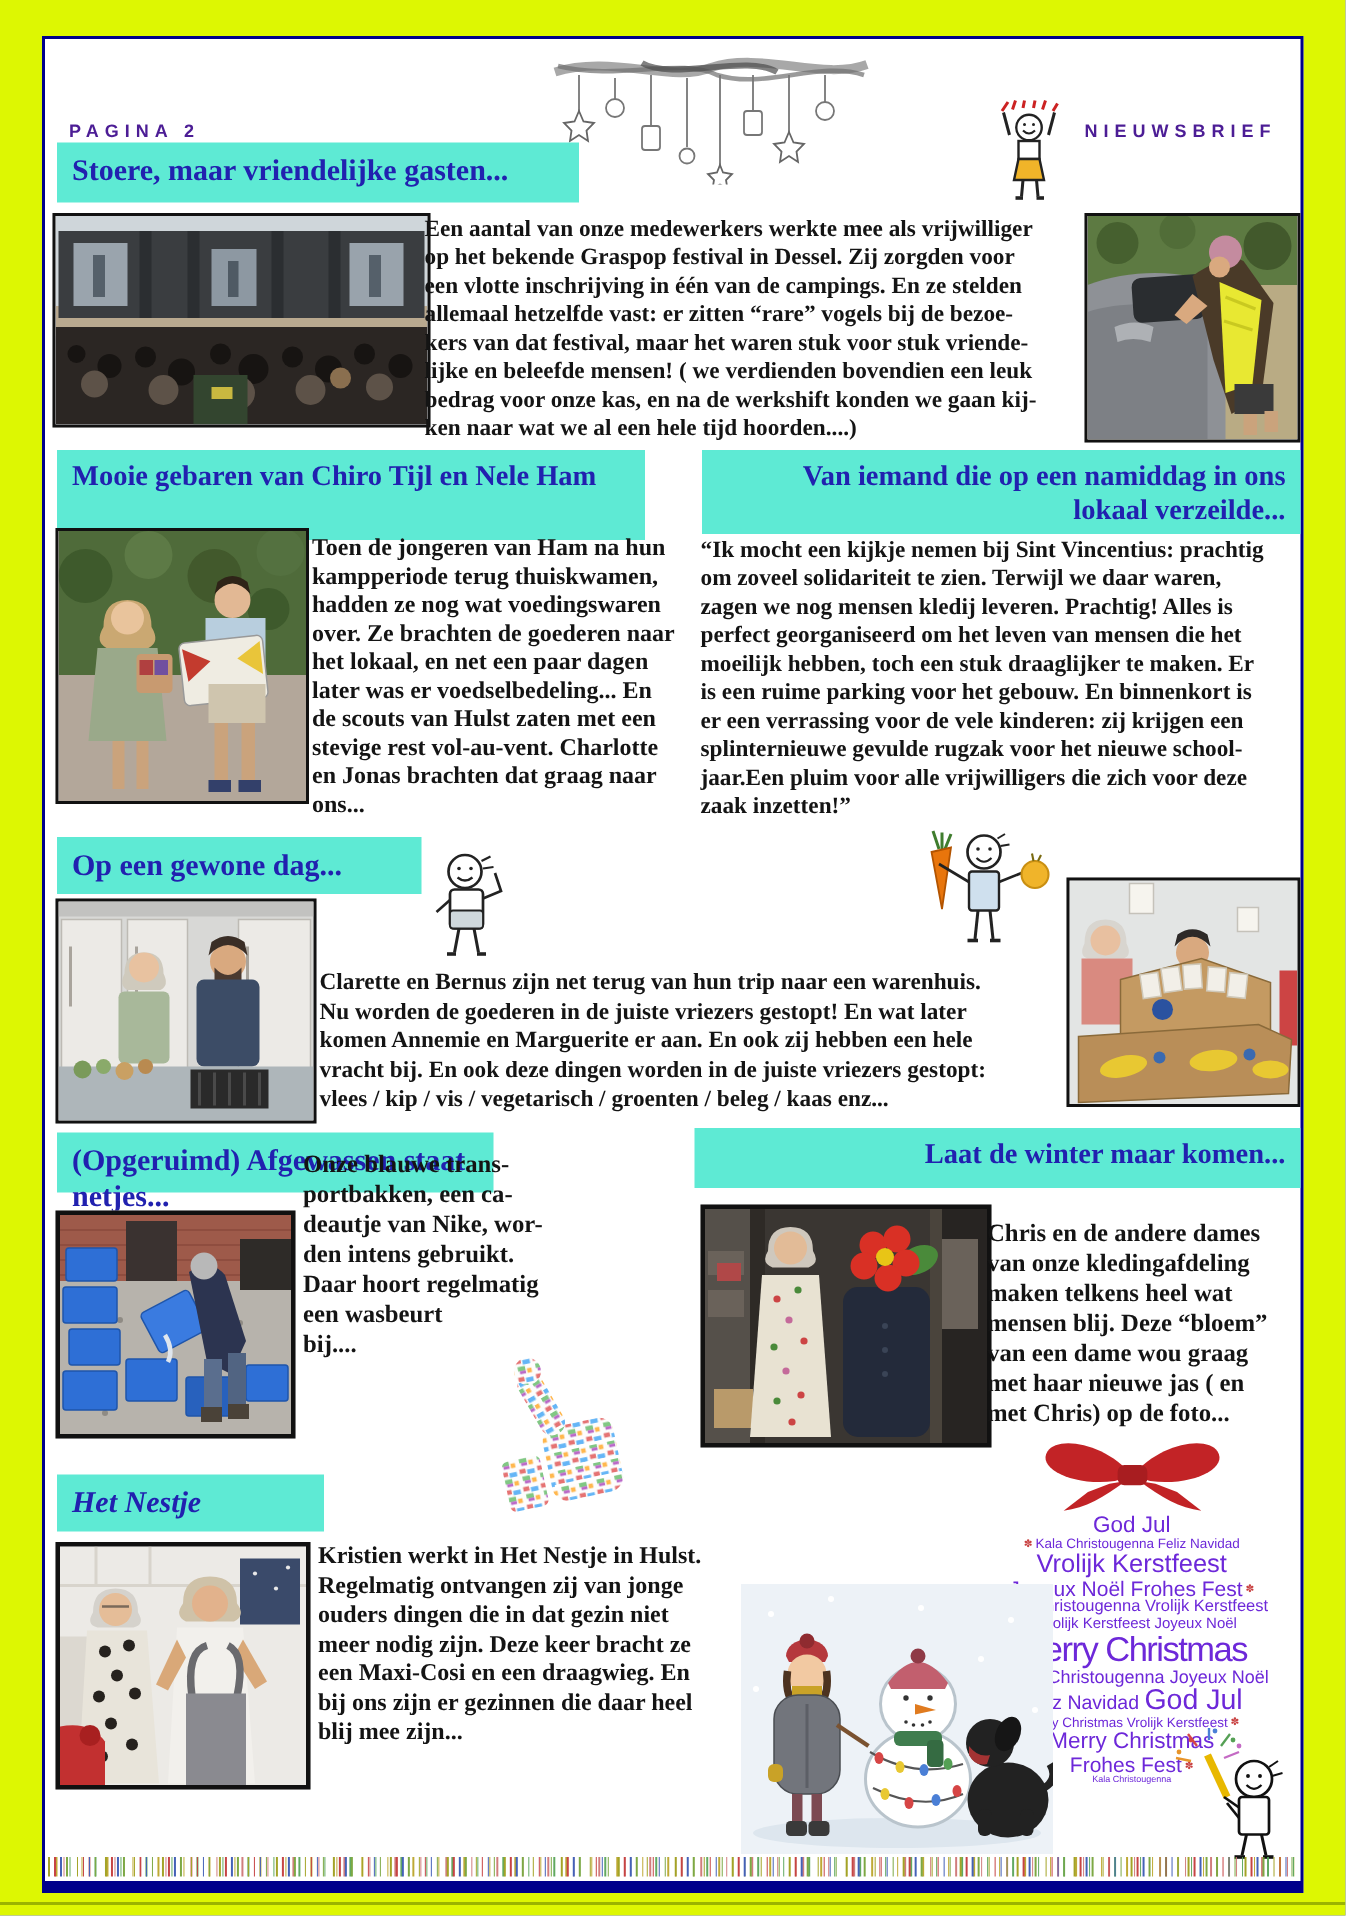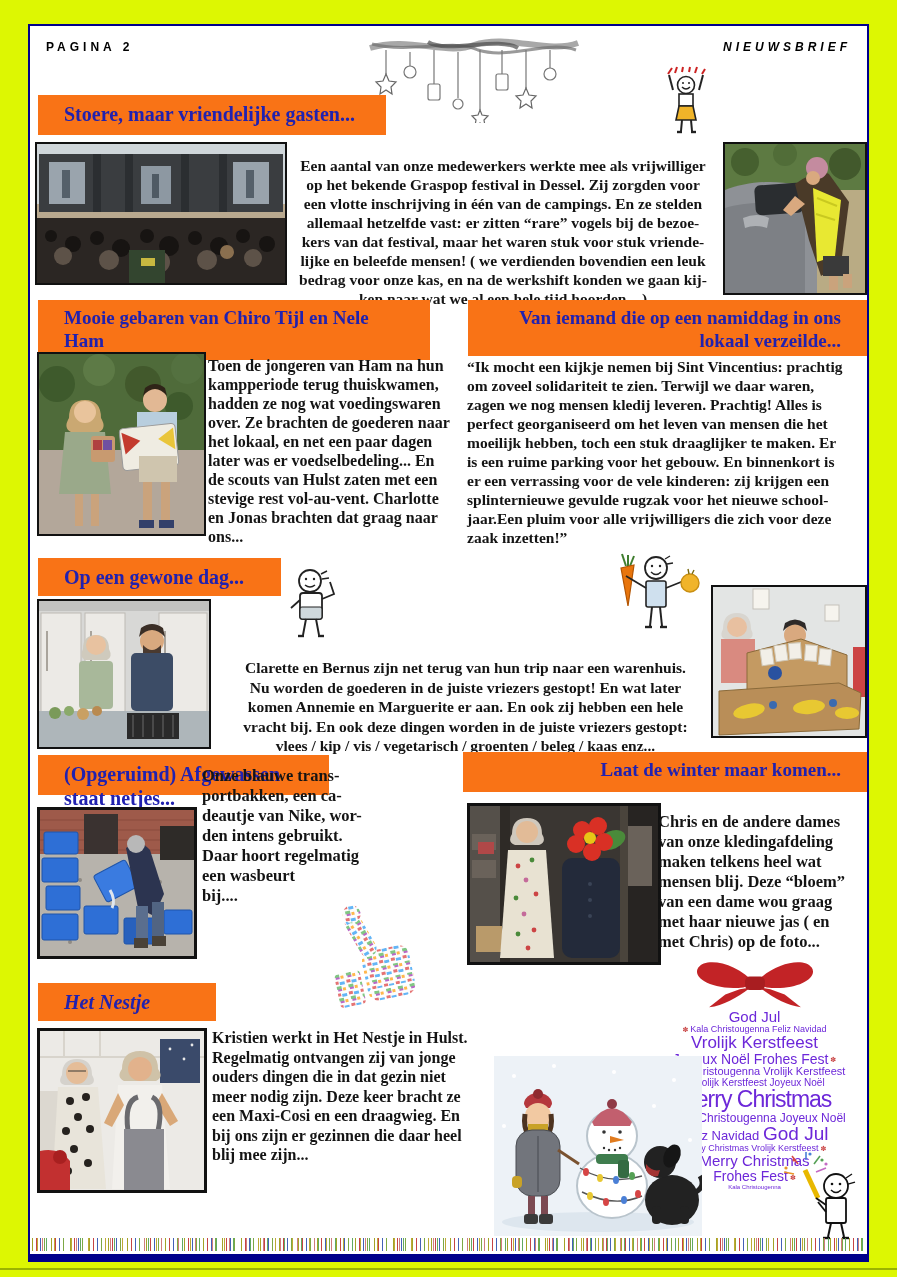--- a/index.html
+++ b/index.html
@@ -2,26 +2,26 @@
 <html><head>
 <meta charset="utf-8">
 <style>
   html,body{margin:0;padding:0;background:#9aa;}
   .page{position:relative;width:897px;height:1277px;background:#ddf702;overflow:hidden;
         font-family:"Liberation Serif",serif;}
   .sheet{position:absolute;left:28px;top:24px;width:841px;height:1238px;background:#fff;
          border:2px solid #00008b;border-bottom:8px solid #00008b;box-sizing:border-box;}
   .sheet > *{position:absolute;}
   .pglabel{font-family:"Liberation Sans",sans-serif;font-weight:bold;font-size:12px;
-           letter-spacing:4px;color:#000000;text-transform:uppercase;}
-  .hd{background:#f97316;color:#2121af;font-weight:bold;font-size:20px;line-height:1.2;
-      padding:7px 26px;white-space:pre-line;box-sizing:border-box;}
+           letter-spacing:4px;color:#4c1d95;text-transform:uppercase;margin-top:40px;}
+  .hd{background:#5eead4;color:#2121af;font-weight:bold;font-size:20px;line-height:1.2;
+      padding:7px 10px;white-space:pre-line;box-sizing:border-box;}
   .hd.r{text-align:right;}
   .bt{font-weight:bold;color:#141414;white-space:pre-line;font-size:16px;line-height:19px;}
-  .bt.center{text-align:center;margin-top:13px;}
+  .bt.center{}
   .photo{border:2px solid #111;overflow:hidden;background:#ddd;box-sizing:border-box;}
   .photo svg{display:block;}
   .strip{height:13px;opacity:.9;
     background:
      repeating-linear-gradient(90deg,#9a9a10 0 1px,transparent 1px 4px,#c03030 4px 5px,transparent 5px 8px,#3050b0 8px 9px,transparent 9px 12px,#6f9f30 12px 13px,transparent 13px 19px),
      repeating-linear-gradient(90deg,transparent 0 2px,#b8a020 2px 3px,transparent 3px 7px,#cc7070 7px 8px,transparent 8px 11px,#50a050 11px 12px,transparent 12px 17px);
     background-position:0 0,3px 7px;background-size:auto 6px,auto 6px;background-repeat:repeat;}
   .gline{position:absolute;left:0;top:1268px;width:897px;height:2px;background:#9ab400;}
   
   .xmas{font-family:"Liberation Sans",sans-serif;color:#6d28d9;text-align:center;line-height:1.04;}
@@ -29,21 +29,21 @@
   .fl::before{content:"✽ ";color:#c84040;font-size:7px;vertical-align:middle;}
   .fr::after{content:" ✽";color:#c84040;font-size:7px;vertical-align:middle;}
 </style>
 </head>
 <body>
 
 <div class="page">
  <div class="sheet">
 
   <div class="pglabel" style="left:16px;top:14px;">Pagina 2</div>
-  <div class="pglabel" style="right:16px;top:14px;font-style:italic;">Nieuwsbrief</div>
+  <div class="pglabel" style="right:16px;top:14px;">Nieuwsbrief</div>
 
   <div style="left:338px;top:2px;width:212px;height:95px;">
    <svg width="212" height="95" viewBox="0 0 212 95">
     <path d="M2,20 C40,8 80,28 106,17 C140,6 180,26 210,15" stroke="#8b8b8b" stroke-width="6" fill="none" opacity=".75"></path>
     <path d="M4,16 C44,26 86,10 110,22 C142,32 178,12 208,22" stroke="#6f6f6f" stroke-width="3" fill="none" opacity=".7"></path>
     <path d="M60,14 C80,26 130,8 150,20" stroke="#4c4c4c" stroke-width="4" fill="none" opacity=".7"></path>
     <g stroke="#777" fill="none" stroke-width="1.2">
       <line x1="18" y1="22" x2="18" y2="46"></line>
             <line x1="42" y1="24" x2="42" y2="38"></line>
       <line x1="66" y1="22" x2="66" y2="56"></line>

